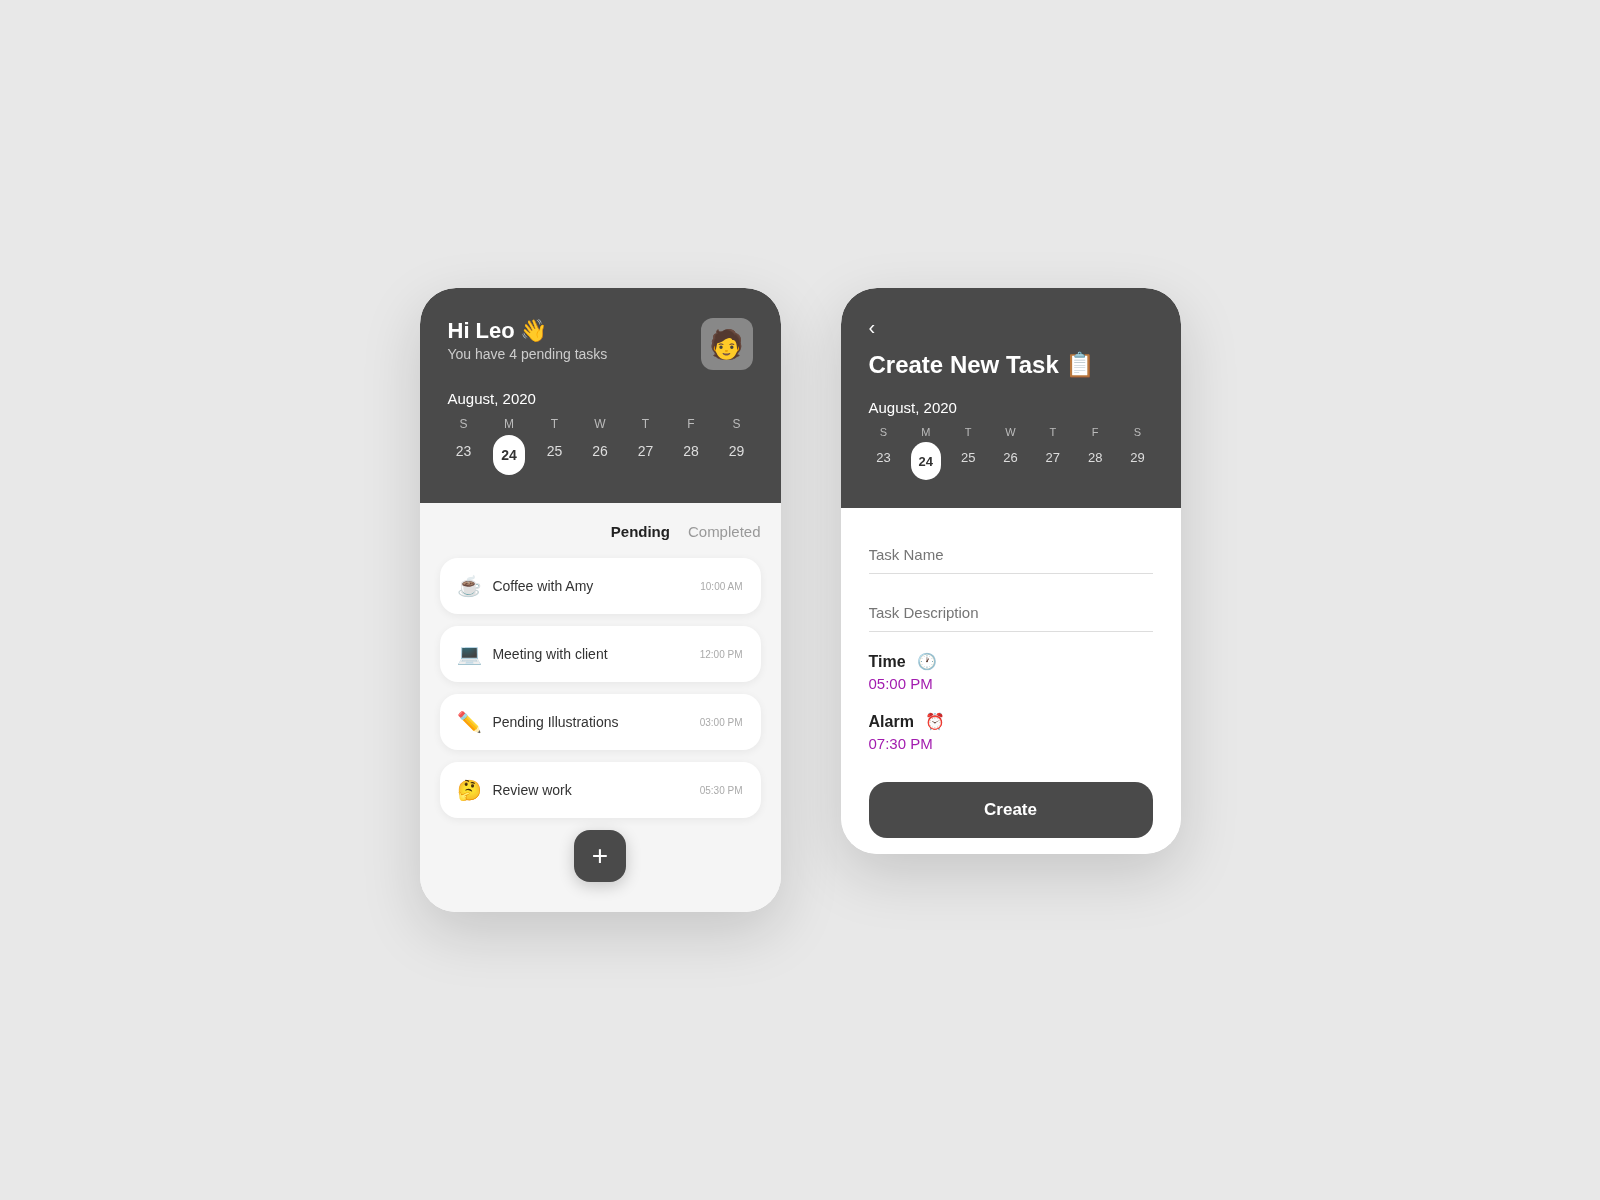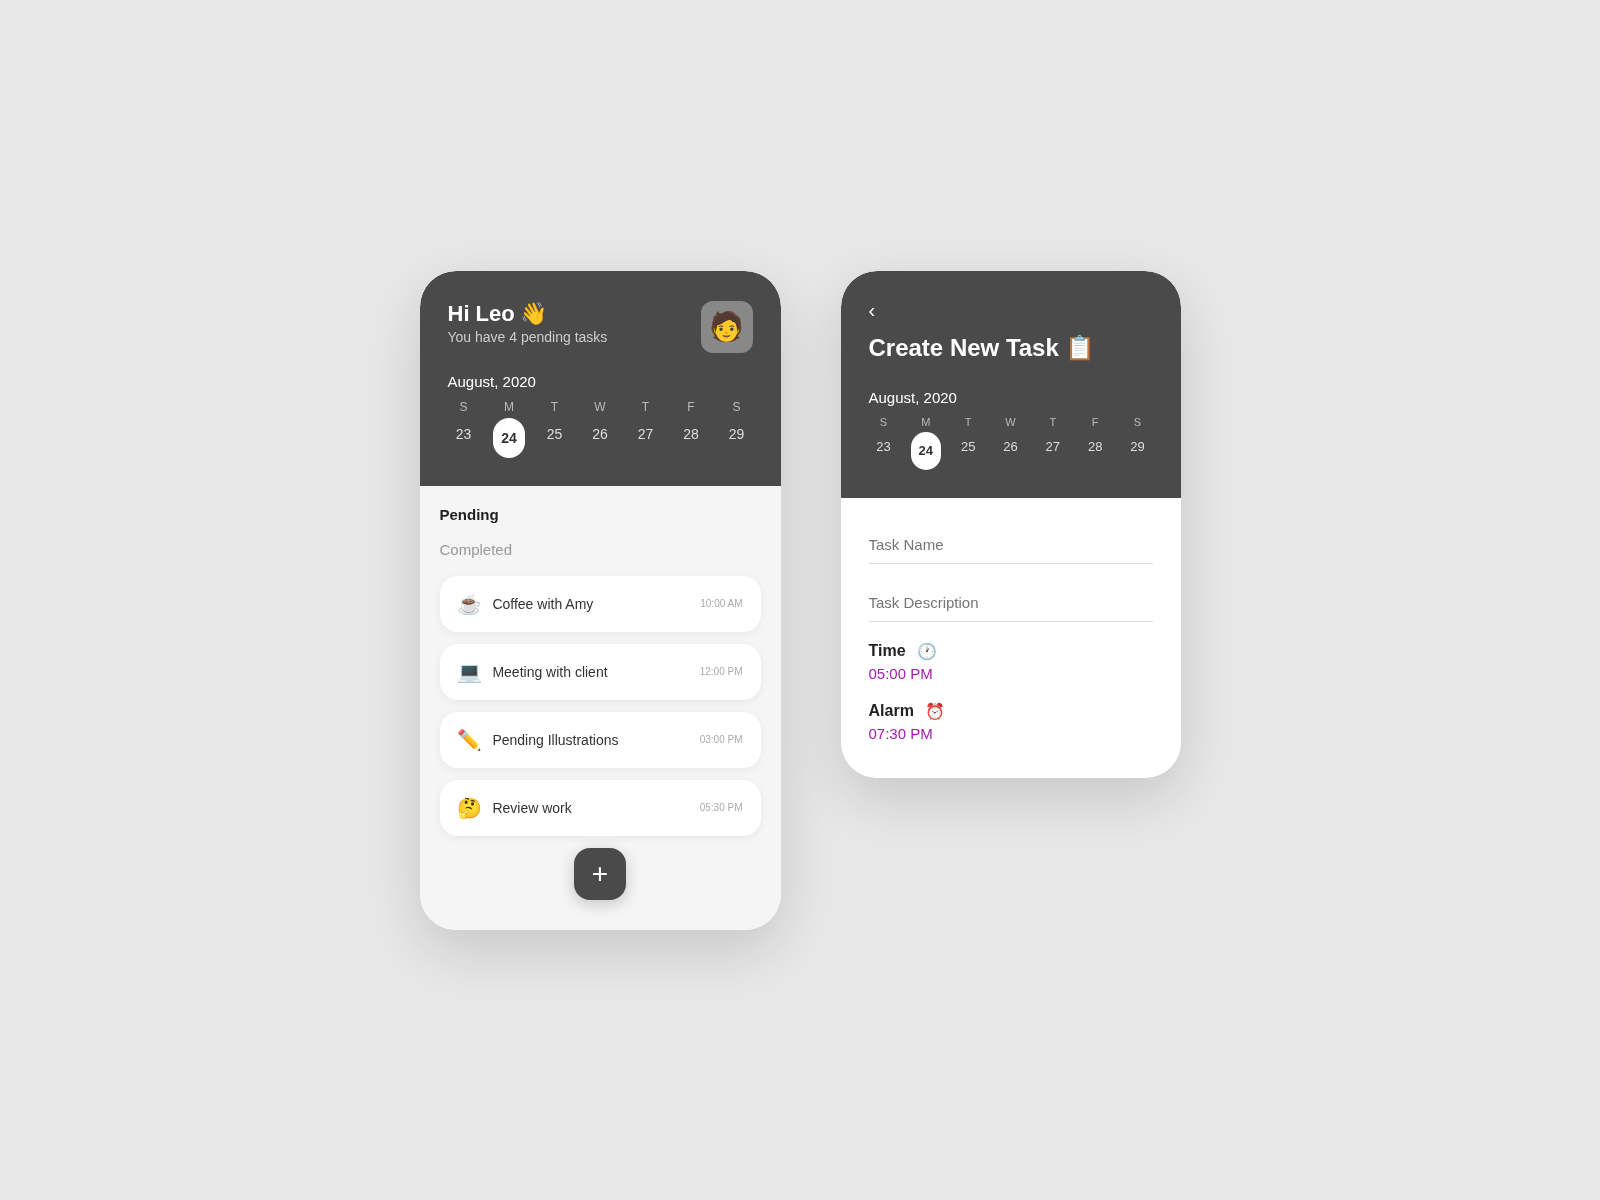--- a/index.html
+++ b/index.html
@@ -116,21 +116,20 @@
     .phone-body {
       background: #f5f5f5;
       padding: 20px 20px 30px;
     }
 
     .tabs-row {
       display: flex;
       justify-content: flex-end;
       gap: 18px;
       margin-bottom: 18px;
-      flex-direction: column;
     }
 
     .tab-item {
       font-size: 15px;
       color: #999;
       cursor: pointer;
     }
 
     .tab-item.active {
       font-weight: 700;
@@ -202,21 +201,21 @@
       color: #fff;
       cursor: pointer;
       margin-bottom: 12px;
       display: inline-block;
     }
 
     .create-title {
       font-size: 24px;
       font-weight: 700;
       color: #fff;
-      margin-bottom: 27px;
+      margin-bottom: 20px;
     }
 
     .phone-right .month-label {
       margin-top: 0;
     }
 
     .phone-form {
       background: #fff;
       padding: 28px 28px 16px;
       border-radius: 0 0 36px 36px;
@@ -422,15 +421,16 @@
         <span>🕐</span>
       </div>
       <div class="form-field-value">05:00 PM</div>
 
       <div class="form-field-label">
         <span>Alarm</span>
         <span>⏰</span>
       </div>
       <div class="form-field-value">07:30 PM</div>
 
+      <button class="create-btn">Create</button>
     </div>
   </div>
 </div>
 
 </body></html>

